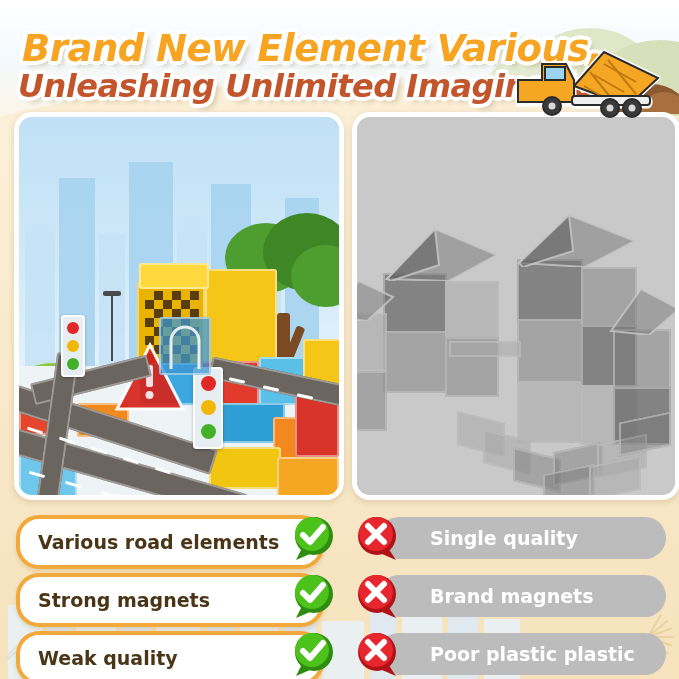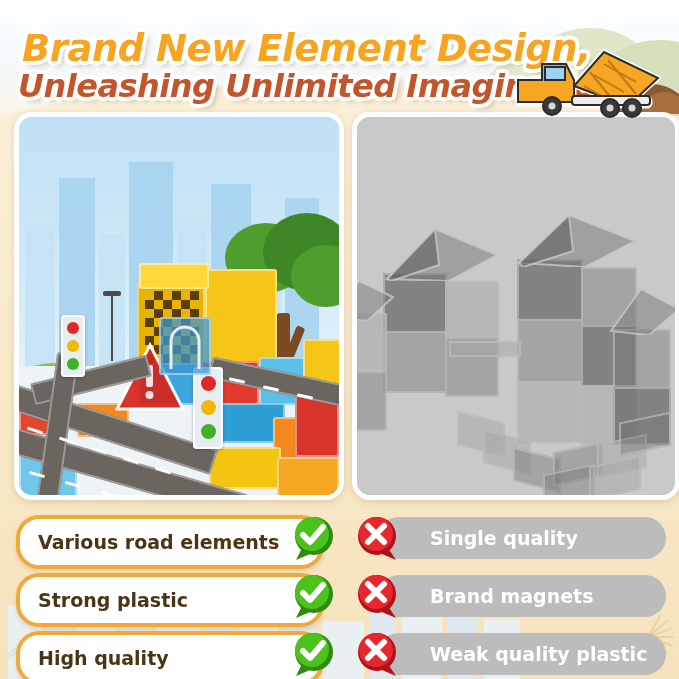--- a/index.html
+++ b/index.html
@@ -186,21 +186,21 @@
     <i style="transform:rotate(40deg)"></i>
   </div>
   <div class="deco-leaf" style="left:4px;top:636px;">
     <svg width="44" height="26" viewBox="0 0 44 26">
       <path d="M2 22 C14 4, 34 4, 42 14" stroke="#cfe0d2" stroke-width="2" fill="none"></path>
       <path d="M4 23 C16 10, 30 10, 38 18" stroke="#e3d3b2" stroke-width="2" fill="none"></path>
     </svg>
   </div>
 
   <div class="title-wrap">
-    <div class="tline t1">Brand New Element Design,</div>
+    <div class="tline t1">Brand New Element Various,</div>
     <div class="tline t2">Unleashing Unlimited Imagination</div>
   </div>
 
   <div class="truck">
     <svg width="150" height="72" viewBox="0 0 150 72">
       <g stroke="#ffffff" stroke-width="5" fill="none" stroke-linejoin="round">
         <path d="M62 40 L92 6 L146 32 L116 60 Z"></path>
         <path d="M6 34 L34 34 L34 18 L56 18 L62 34 L62 58 L6 58 Z"></path>
         <rect x="60" y="52" width="78" height="8" rx="3"></rect>
       </g>
@@ -377,35 +377,35 @@
             <path d="M12 34 L6 46 L20 40 Z" fill="#2E8C10"></path>
             <circle cx="24" cy="22" r="19" fill="#2E8C10"></circle>
             <circle cx="22" cy="20" r="17" fill="#4CC21A"></circle>
             <path d="M13 21 L20 28 L33 13" stroke="#ffffff" stroke-width="6" fill="none" stroke-linecap="round" stroke-linejoin="round"></path>
           </svg>
         </span>
       </div>
 
       <div class="row">
         <div class="pill-pos">
-          <span class="txt">Strong plastic</span>
+          <span class="txt">Strong magnets</span>
         </div>
         <span class="badge-ok">
           <svg width="48" height="48" viewBox="0 0 48 48">
             <path d="M12 34 L6 46 L20 40 Z" fill="#2E8C10"></path>
             <circle cx="24" cy="22" r="19" fill="#2E8C10"></circle>
             <circle cx="22" cy="20" r="17" fill="#4CC21A"></circle>
             <path d="M13 21 L20 28 L33 13" stroke="#ffffff" stroke-width="6" fill="none" stroke-linecap="round" stroke-linejoin="round"></path>
           </svg>
         </span>
       </div>
 
       <div class="row">
         <div class="pill-pos">
-          <span class="txt">High quality</span>
+          <span class="txt">Weak quality</span>
         </div>
         <span class="badge-ok">
           <svg width="48" height="48" viewBox="0 0 48 48">
             <path d="M12 34 L6 46 L20 40 Z" fill="#2E8C10"></path>
             <circle cx="24" cy="22" r="19" fill="#2E8C10"></circle>
             <circle cx="22" cy="20" r="17" fill="#4CC21A"></circle>
             <path d="M13 21 L20 28 L33 13" stroke="#ffffff" stroke-width="6" fill="none" stroke-linecap="round" stroke-linejoin="round"></path>
           </svg>
         </span>
       </div>
@@ -436,21 +436,21 @@
             <path d="M34 34 L42 46 L28 40 Z" fill="#B01218"></path>
             <circle cx="23" cy="22" r="19" fill="#B01218"></circle>
             <circle cx="22" cy="20" r="17" fill="#E8262E"></circle>
             <path d="M14 12 L30 28 M30 12 L14 28" stroke="#ffffff" stroke-width="6" stroke-linecap="round"></path>
           </svg>
         </span>
       </div>
 
       <div class="row">
         <div class="pill-neg">
-          <span class="txt">Weak quality plastic</span>
+          <span class="txt">Poor plastic plastic</span>
         </div>
         <span class="badge-no">
           <svg width="48" height="48" viewBox="0 0 48 48">
             <path d="M34 34 L42 46 L28 40 Z" fill="#B01218"></path>
             <circle cx="23" cy="22" r="19" fill="#B01218"></circle>
             <circle cx="22" cy="20" r="17" fill="#E8262E"></circle>
             <path d="M14 12 L30 28 M30 12 L14 28" stroke="#ffffff" stroke-width="6" stroke-linecap="round"></path>
           </svg>
         </span>
       </div>

